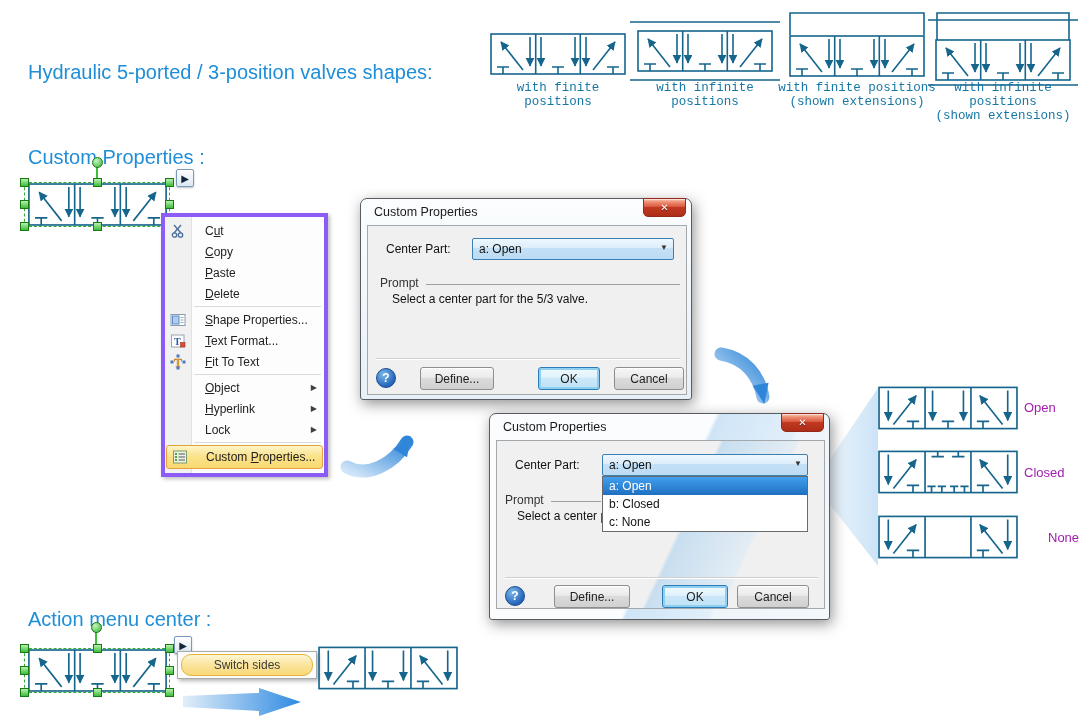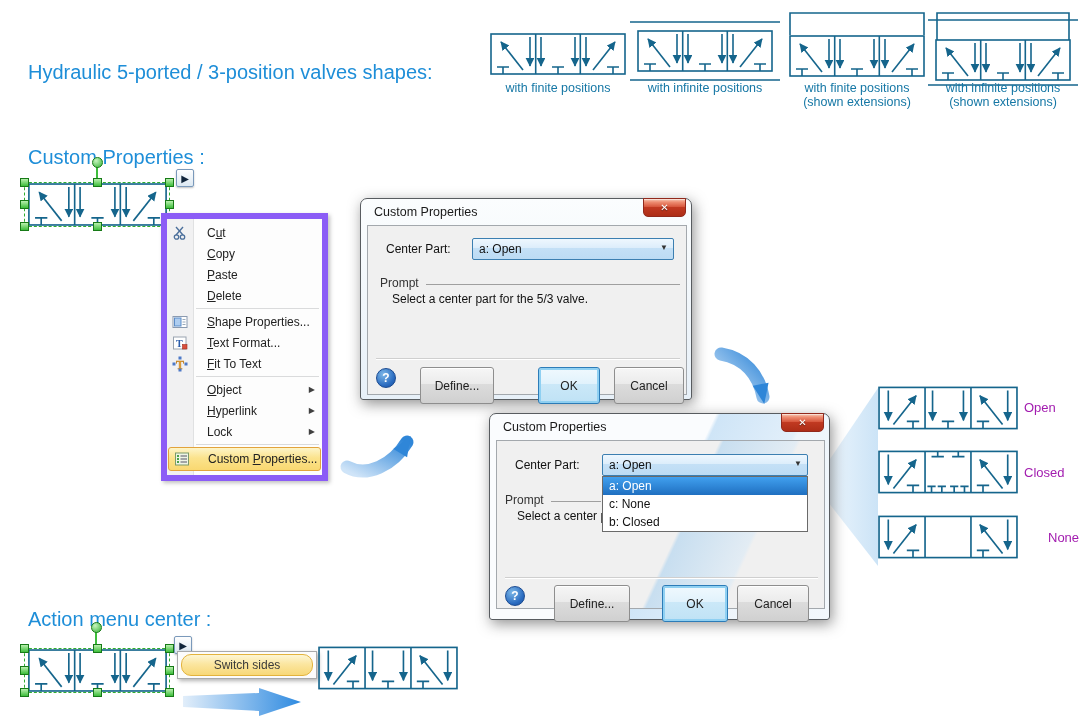--- a/index.html
+++ b/index.html
@@ -4,28 +4,28 @@
 <style>
   html,body{margin:0;padding:0;background:#fff;}
   #canvas{position:relative;width:1088px;height:726px;background:#fff;overflow:hidden;
           font-family:"Liberation Sans","DejaVu Sans",sans-serif;color:#1e1e1e;}
   .abs{position:absolute;}
 
   
   .heading{font-size:20px;color:#1e8ed8;white-space:nowrap;margin-top:18px;}
 
   
-  .vlabel{font-size:12.5px;color:#1577a5;text-align:center;line-height:14px;}
+  .vlabel{font-size:12.5px;color:#1577a5;text-align:center;line-height:14px;font-family:Liberation Mono, monospace;}
 
   
   .rlabel{font-size:13px;color:#a21caf;white-space:nowrap;}
 
   
   .menu{position:absolute;left:161px;top:213px;width:167px;background:#fdfdfd;
-        border:6px solid #8b5cf6;box-shadow:2px 2px 4px rgba(0,0,0,.25);
+        border:4px solid #8b5cf6;box-shadow:2px 2px 4px rgba(0,0,0,.25);
         padding:3px 0 3px 0;box-sizing:border-box;}
   .menu::before{content:"";position:absolute;left:0;top:0;bottom:0;width:26px;
         background:#f1f1f2;border-right:1px solid #e0e1e2;}
   .mi{position:relative;height:21px;display:flex;align-items:center;padding-left:40px;
       font-size:12px;color:#222;box-sizing:border-box;}
   .mi-label{white-space:pre;}
   .key{text-decoration:underline;}
   .mi-icon{position:absolute;left:5px;top:50%;margin-top:-8px;width:16px;height:16px;}
   .menu-sep{height:1px;background:#dadbdc;margin:2px 3px 2px 29px;}
   .mi.hl{margin:1px 1px;height:24px;border:1px solid #e2a33c;border-radius:3px;
@@ -66,21 +66,21 @@
 
   .combo{position:absolute;box-sizing:border-box;height:22px;border:1px solid #3c7fb1;border-radius:2px;
          background:linear-gradient(#eef7fe,#dcedfb 45%,#c4e0f6 46%,#bcdbf4);
          display:flex;align-items:center;font-size:12px;color:#111;padding-left:6px;}
   .combo .arr{position:absolute;right:5px;top:4px;font-size:8px;color:#333;}
   .combo-list{position:absolute;box-sizing:border-box;background:#fff;border:1px solid #6a6a6a;
          font-size:12px;color:#111;z-index:30;}
   .opt{height:18px;display:flex;align-items:center;padding-left:6px;}
   .opt.sel{background:linear-gradient(#41a0ef,#1f6fc0);color:#fff;}
 
-  .btn{position:absolute;box-sizing:border-box;height:37px;border:1px solid #8e8e8e;border-radius:3px;
+  .btn{position:absolute;box-sizing:border-box;height:23px;border:1px solid #8e8e8e;border-radius:3px;
        background:linear-gradient(#f6f6f6,#ebebeb 45%,#dcdcdc 46%,#d0d0d0);
        display:flex;align-items:center;justify-content:center;font-size:12px;color:#222;
        box-shadow:inset 0 1px 0 #fff;}
   .btn.focused{border-color:#2c7cb8;box-shadow:0 0 0 2px #8fd0f2 inset;
        background:linear-gradient(#f0f9fe,#e1f2fc 45%,#cbe8f8 46%,#bfe2f5);}
   .help-btn{position:absolute;width:20px;height:20px;border-radius:50%;box-sizing:border-box;
        border:1px solid #1a4a90;color:#fff;font-size:12px;font-weight:bold;
        background:radial-gradient(circle at 35% 30%,#7db8e8,#2a6bc0 65%,#1b4e9b);
        display:flex;align-items:center;justify-content:center;}
 
@@ -368,22 +368,22 @@
       <div class="lbl" style="left:18px;top:17px;">Center Part:</div>
       <div class="combo" style="left:105px;top:13px;width:206px;">
         <span>a: Open</span>
         <span class="arr">▼</span>
       </div>
       <div class="lbl" style="left:8px;top:52px;color:#333;">Prompt</div>
       <div class="grp-line" style="left:54px;top:60px;width:50px;"></div>
       <div class="lbl" style="left:20px;top:68px;">Select a center part f</div>
       <div class="combo-list" style="left:105px;top:35px;width:206px;height:56px;">
         <div class="opt sel">a: Open</div>
+        <div class="opt">b: Closed</div>
         <div class="opt">c: None</div>
-        <div class="opt">b: Closed</div>
       </div>
       <div class="sep-line" style="left:8px;top:136px;width:313px;"></div>
       <div class="help-btn" style="left:8px;top:145px;">
         <span>?</span>
       </div>
       <div class="btn" style="left:57px;top:144px;width:76px;">Define...</div>
       <div class="btn focused" style="left:165px;top:144px;width:66px;">OK</div>
       <div class="btn" style="left:240px;top:144px;width:72px;">Cancel</div>
     </div>
   </div>

